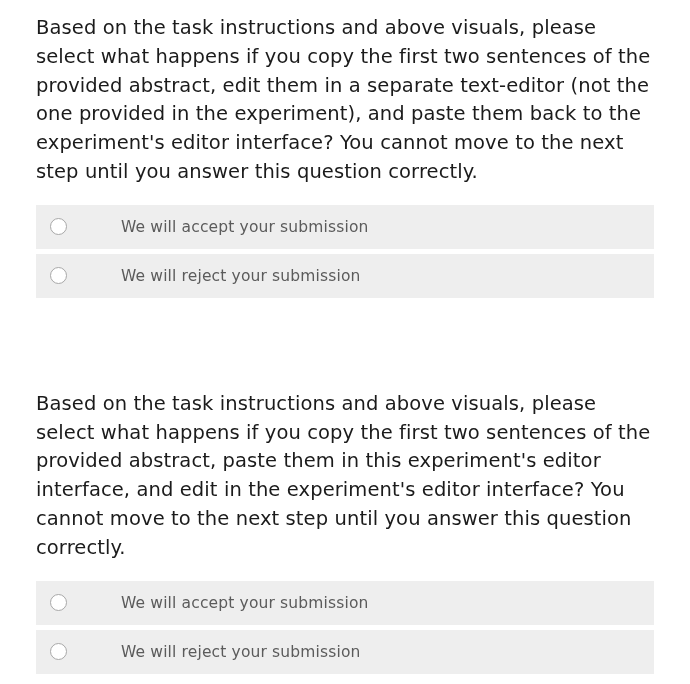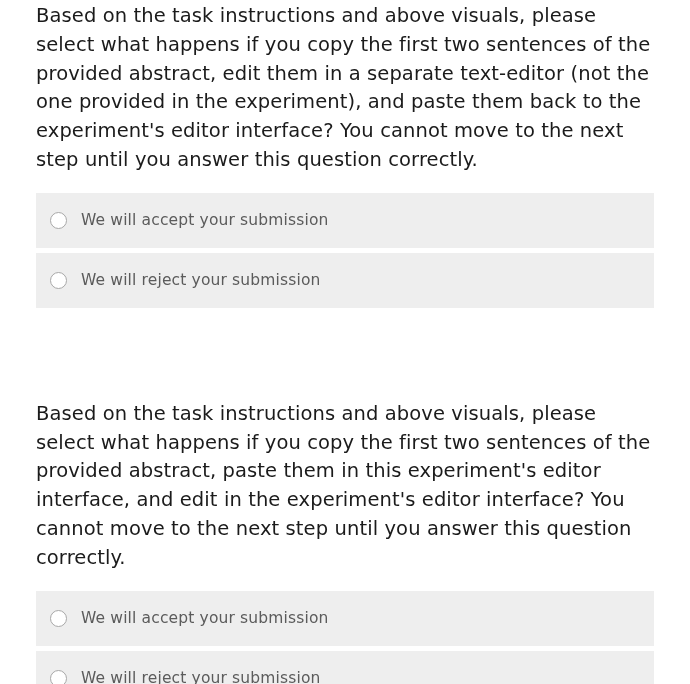--- a/index.html
+++ b/index.html
@@ -11,21 +11,21 @@
     width: 690px;
     height: 684px;
     font-family: "DejaVu Sans", sans-serif;
     color: #1a1a1a;
     overflow: hidden;
   }
   .page {
     width: 690px;
     height: 684px;
     box-sizing: border-box;
-    padding: 2px 36px 0 36px;
+    padding: 14px 36px 0 36px;
   }
   .question-block {
     margin-bottom: 0;
   }
   .question-block.second {
     margin-top: 92px;
   }
   .q-text {
     font-size: 19.5px;
     line-height: 28.8px;
@@ -34,25 +34,26 @@
     margin: 0 0 18px 0;
     font-weight: 400;
   }
   .options {
     display: block;
   }
   .option-row {
     display: flex;
     align-items: center;
     background: #eeeeee;
-    height: 55px;
+    height: 44px;
     margin-bottom: 5px;
     padding: 0 14px;
     box-sizing: border-box;
     cursor: pointer;
+    gap: 40px;
   }
   .radio {
     width: 15px;
     height: 15px;
     border: 1px solid #a8a8a8;
     border-radius: 50%;
     background: #ffffff;
     flex: 0 0 auto;
     margin-right: 14px;
   }

